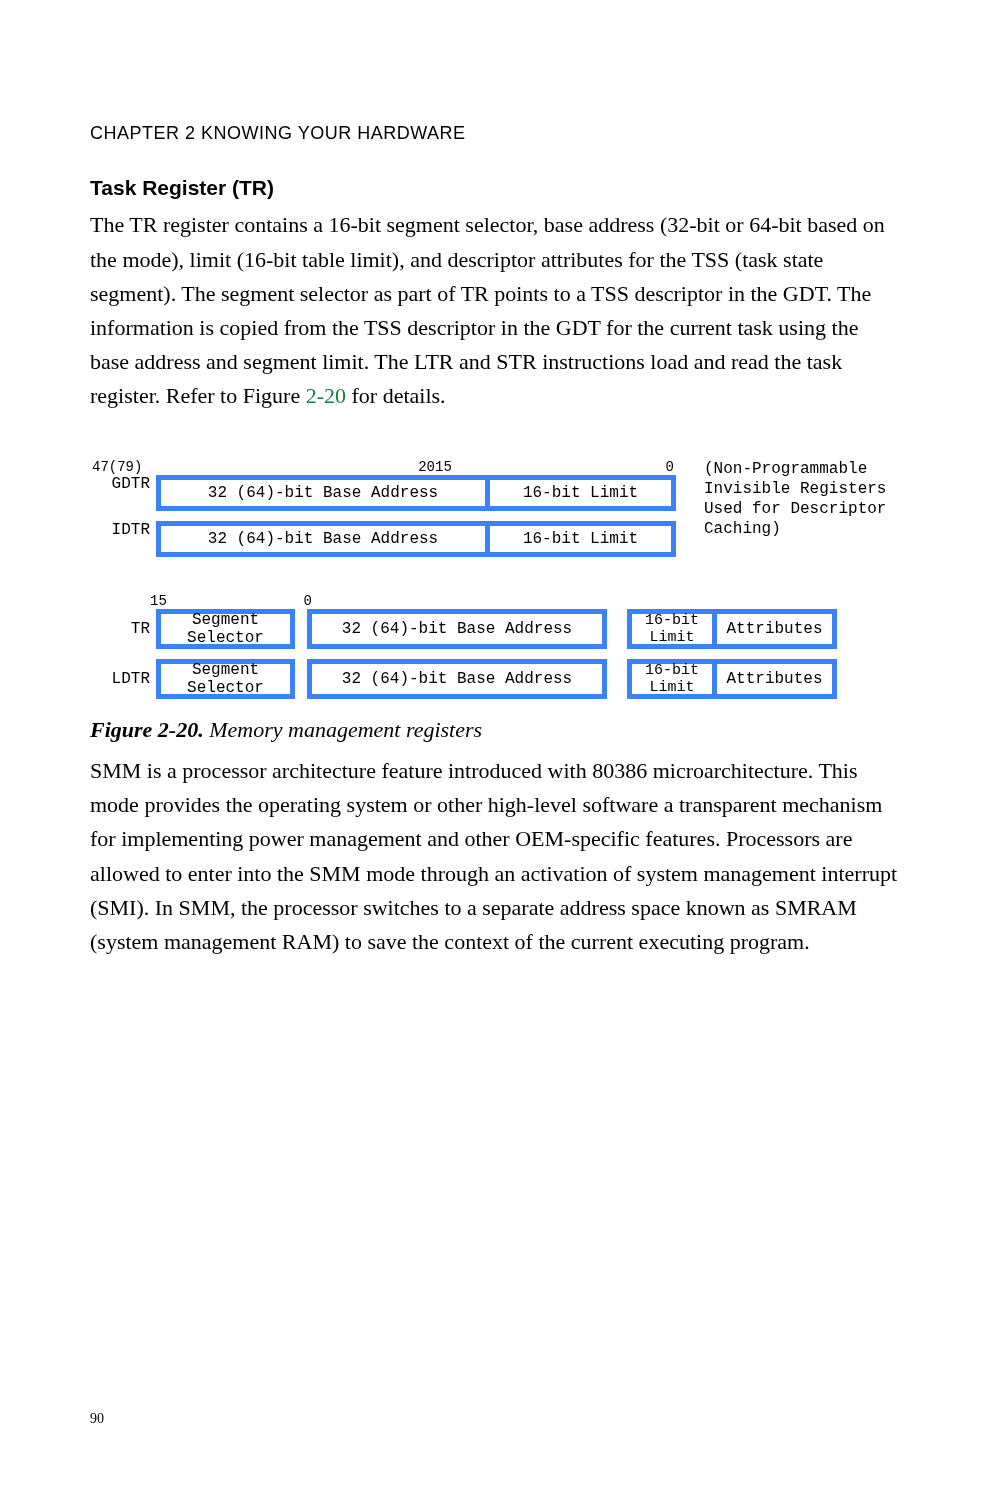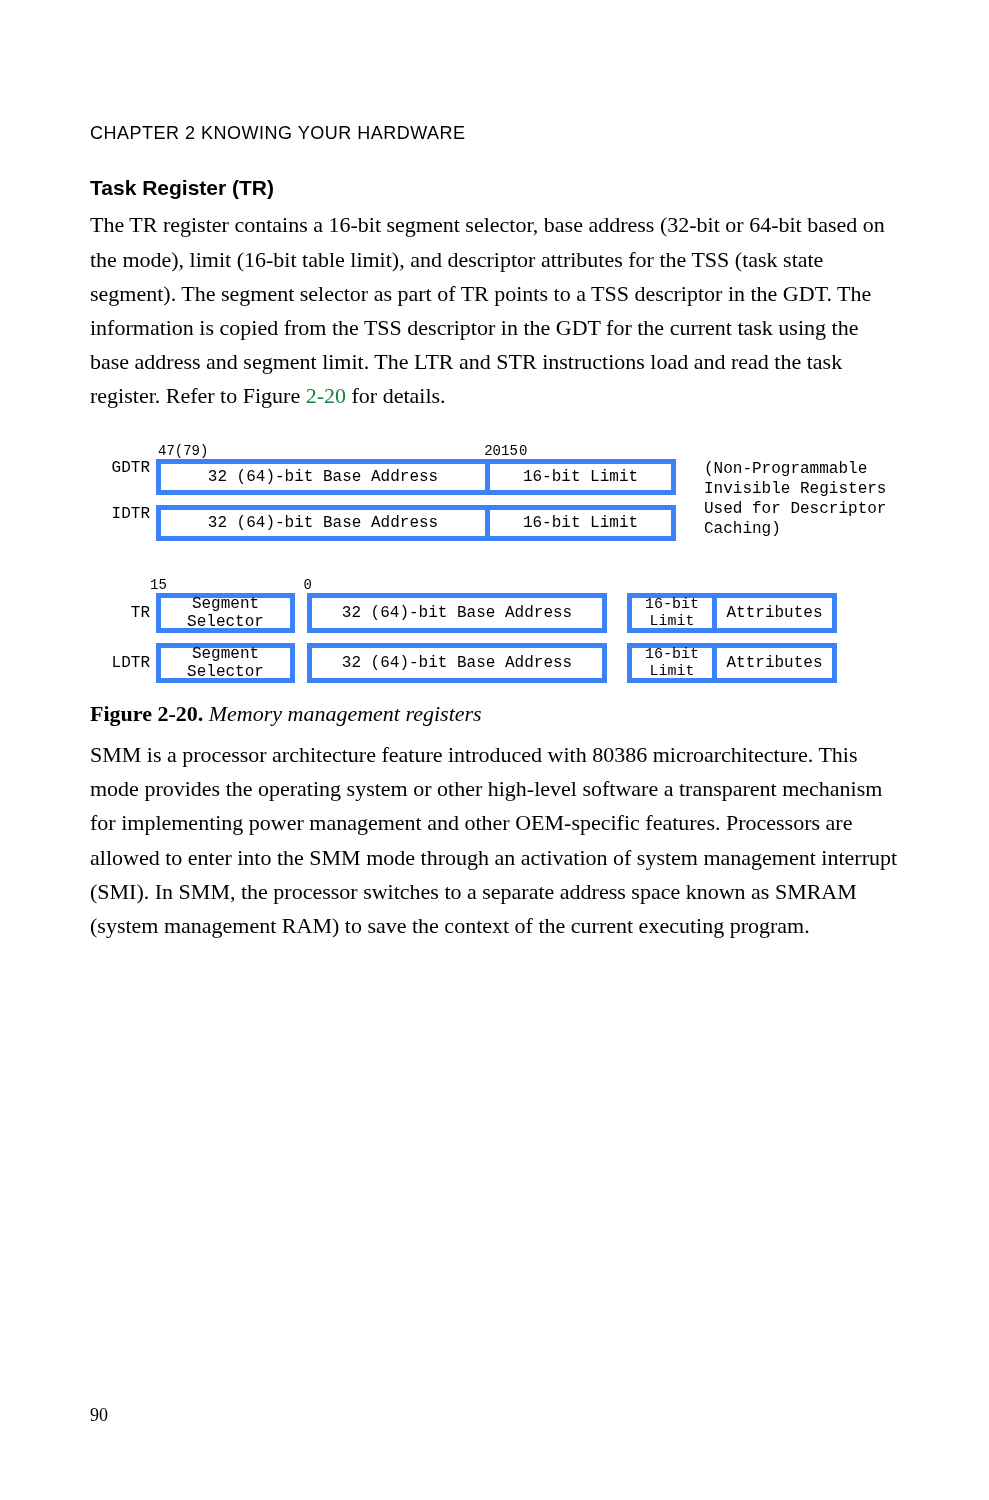--- a/index.html
+++ b/index.html
@@ -121,34 +121,34 @@
   .gap-small { width: 12px; }
   .bot-base { width: 300px; }
   .gap-med { width: 20px; }
   .bot-limit { width: 90px; font-size: 15px; }
   .bot-attr { width: 120px; border-left: none; }
   .fig-caption {
     font-family: Georgia, "Times New Roman", serif;
     font-size: 22px;
     margin-top: 18px;
   }
-  .fig-caption .bold { font-weight: bold; }
+  .fig-caption .bold { font-weight: bold; font-style: italic; }
   .fig-caption .ital { font-style: italic; }
   .h3 {
     font-family: "Helvetica Neue", Arial, sans-serif;
     font-weight: bold;
     font-size: 25px;
     margin-top: 32px;
     margin-bottom: 18px;
   }
   .page-number {
     position: absolute;
     bottom: 70px;
     left: 90px;
-    font-size: 18px;
+    font-size: 14px;
     margin-top: 16px;
   }
 </style>
 </head>
 <body>
 
 <div class="page">
 
   <div class="chapter-header">
     <span class="chap-label">CHAPTER 2</span>
@@ -159,21 +159,21 @@
 
   <p class="body-text">
     <span>The TR register contains a 16-bit segment selector, base address (32-bit or 64-bit based on the mode), limit (16-bit table limit), and descriptor attributes for the TSS (task state segment). The segment selector as part of TR points to a TSS descriptor in the GDT. The information is copied from the TSS descriptor in the GDT for the current task using the base address and segment limit. The LTR and STR instructions load and read the task register. Refer to Figure </span><span class="fig-link">2-20</span><span> for details.</span>
   </p>
 
   <div class="figure">
 
     <div class="top-group">
       <div>
 
-        <div style="display:flex;">
+        <div style="display:flex;flex-direction:column;">
           <div class="reg-label" style="height:16px;"></div>
           <div class="top-axis">
             <div class="axis-left">47(79)</div>
             <div class="axis-midL">20</div>
             <div class="axis-midR">15</div>
             <div class="axis-right">0</div>
           </div>
         </div>
 
         <div class="fig-row">

